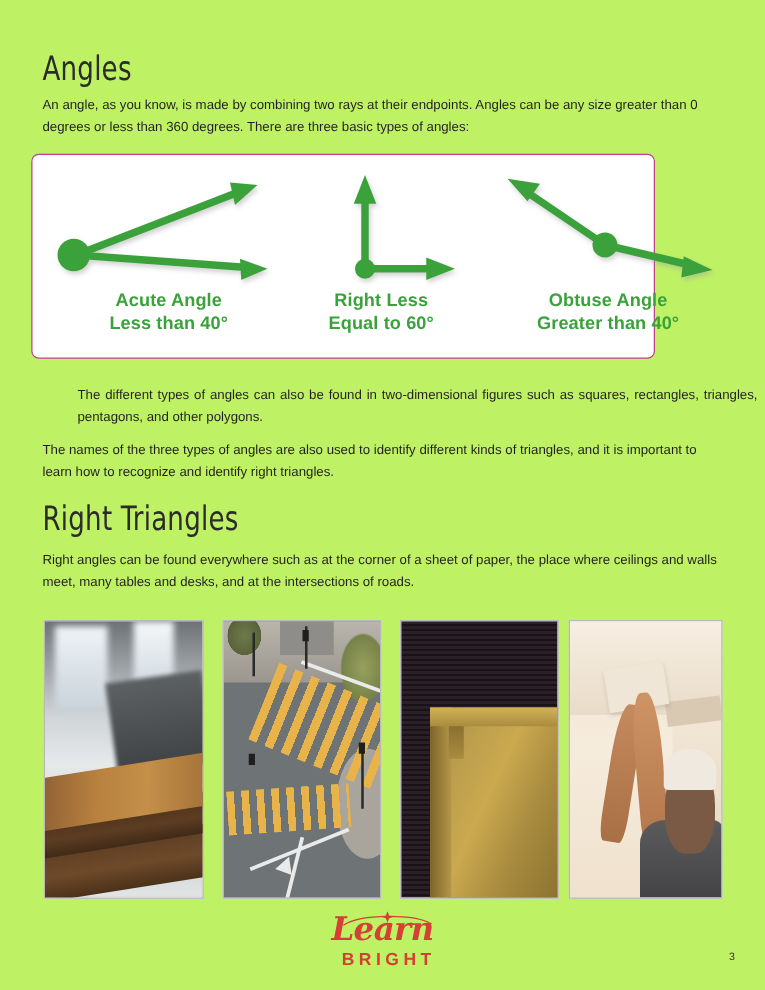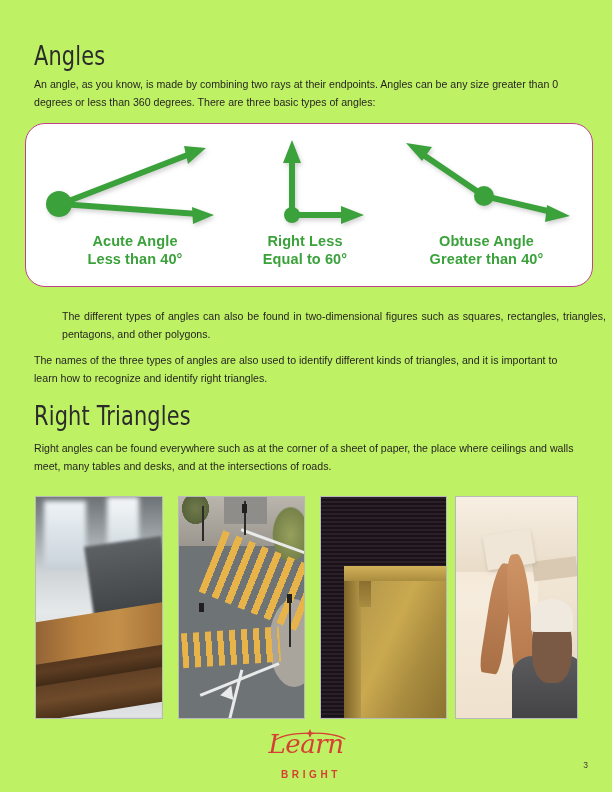--- a/index.html
+++ b/index.html
@@ -51,24 +51,24 @@
   #intro-paragraph { top: 76px; }
   #paragraph-two-dimensional { top: 308px; }
   #paragraph-triangle-names { top: 352px; }
   #paragraph-right-angles { top: 440px; }
 
   
   #angles-diagram-box {
     position: absolute;
     left: 25px;
     top: 123px;
-    width: 568px;
+    width: 499px;
     height: 164px;
     border: 1.3px solid #c0408c;
-    border-radius: 20px;
+    border-radius: 6px;
     background: #ffffff;
     box-sizing: border-box;
   }
   .angle-figure {
     position: absolute;
     top: 0;
     height: 100%;
   }
   #figure-acute  { left: 4px;   width: 210px; }
   #figure-right  { left: 214px; width: 130px; }
@@ -293,33 +293,33 @@
     position: absolute;
     left: 0; right: 0;
     top: 731px;
     text-align: center;
     height: 44px;
   }
   #logo-learn {
     display: block;
     font-family: "DejaVu Serif", "Liberation Serif", serif;
     font-style: italic;
-    font-weight: normal;
+    font-weight: bold;
     font-size: 26px;
     color: #d63f34;
     line-height: 26px;
     letter-spacing: -0.5px;
   }
   #logo-bright {
     display: block;
-    font-size: 10px;
+    font-size: 14px;
     font-weight: bold;
     letter-spacing: 3.6px;
     color: #d63f34;
-    margin-top: 12px;
+    margin-top: 2px;
     padding-left: 10px;
   }
   #logo-swoosh {
     position: absolute;
     left: 50%;
     top: -2px;
     width: 74px;
     height: 12px;
     margin-left: -33px;
   }

